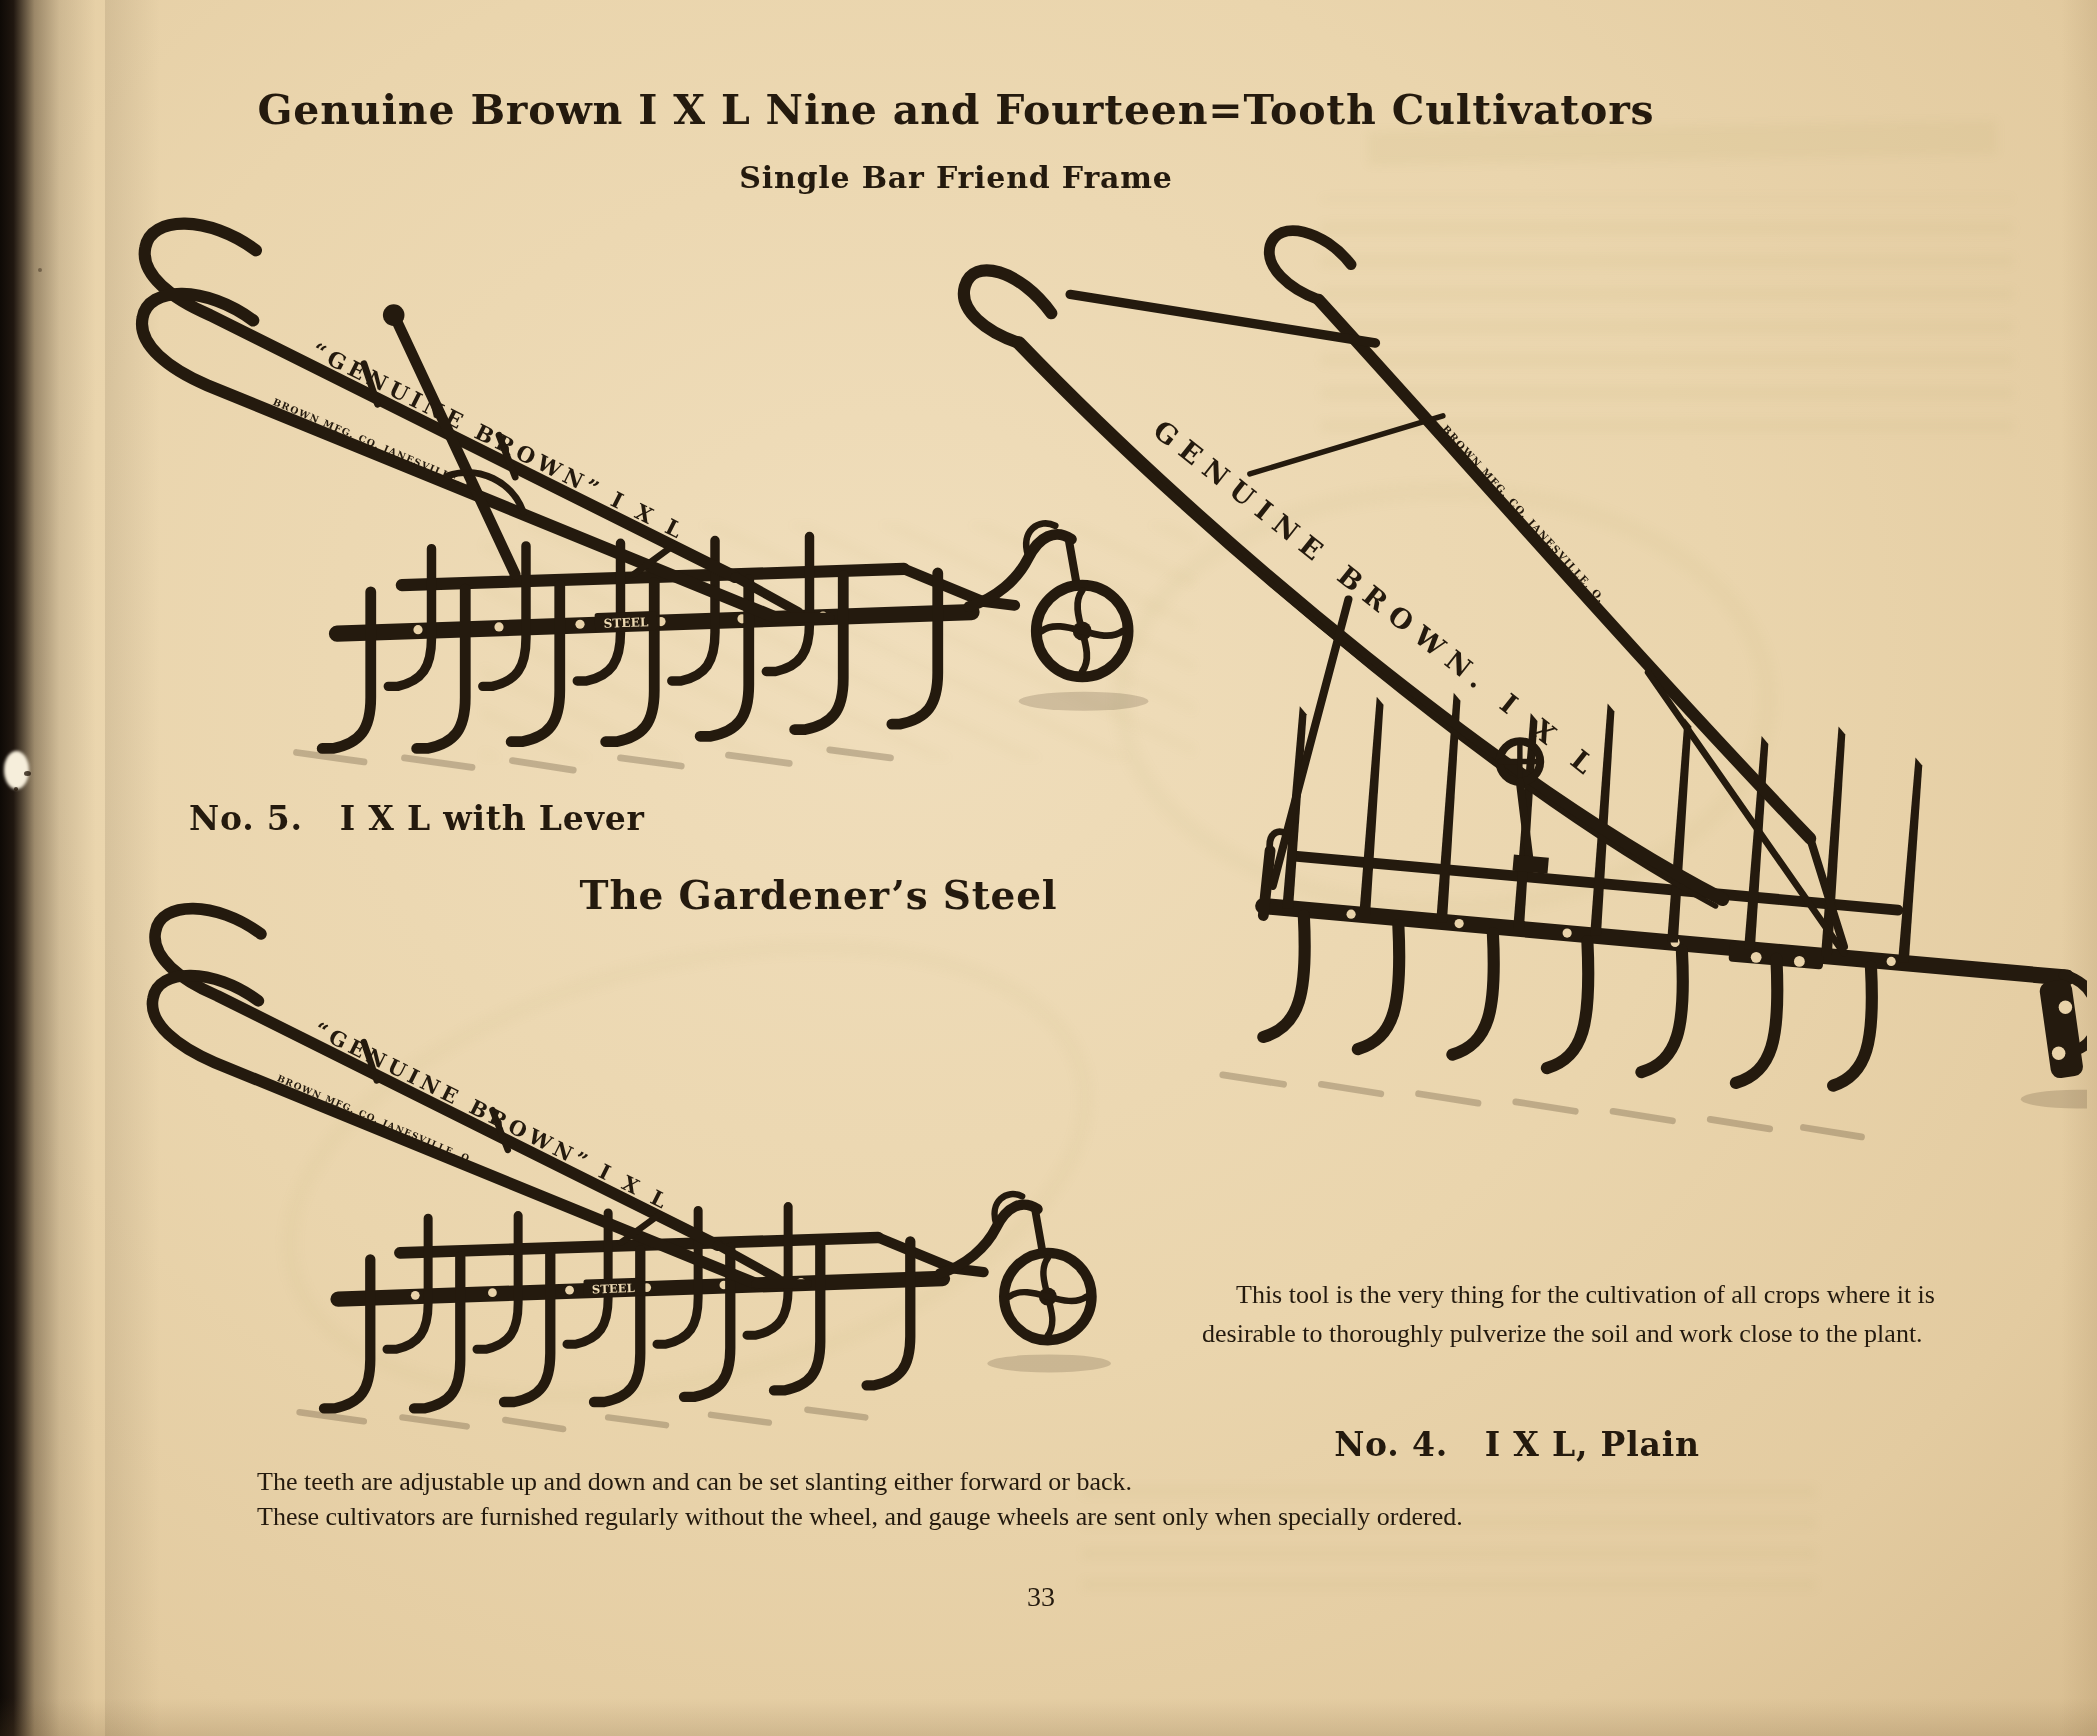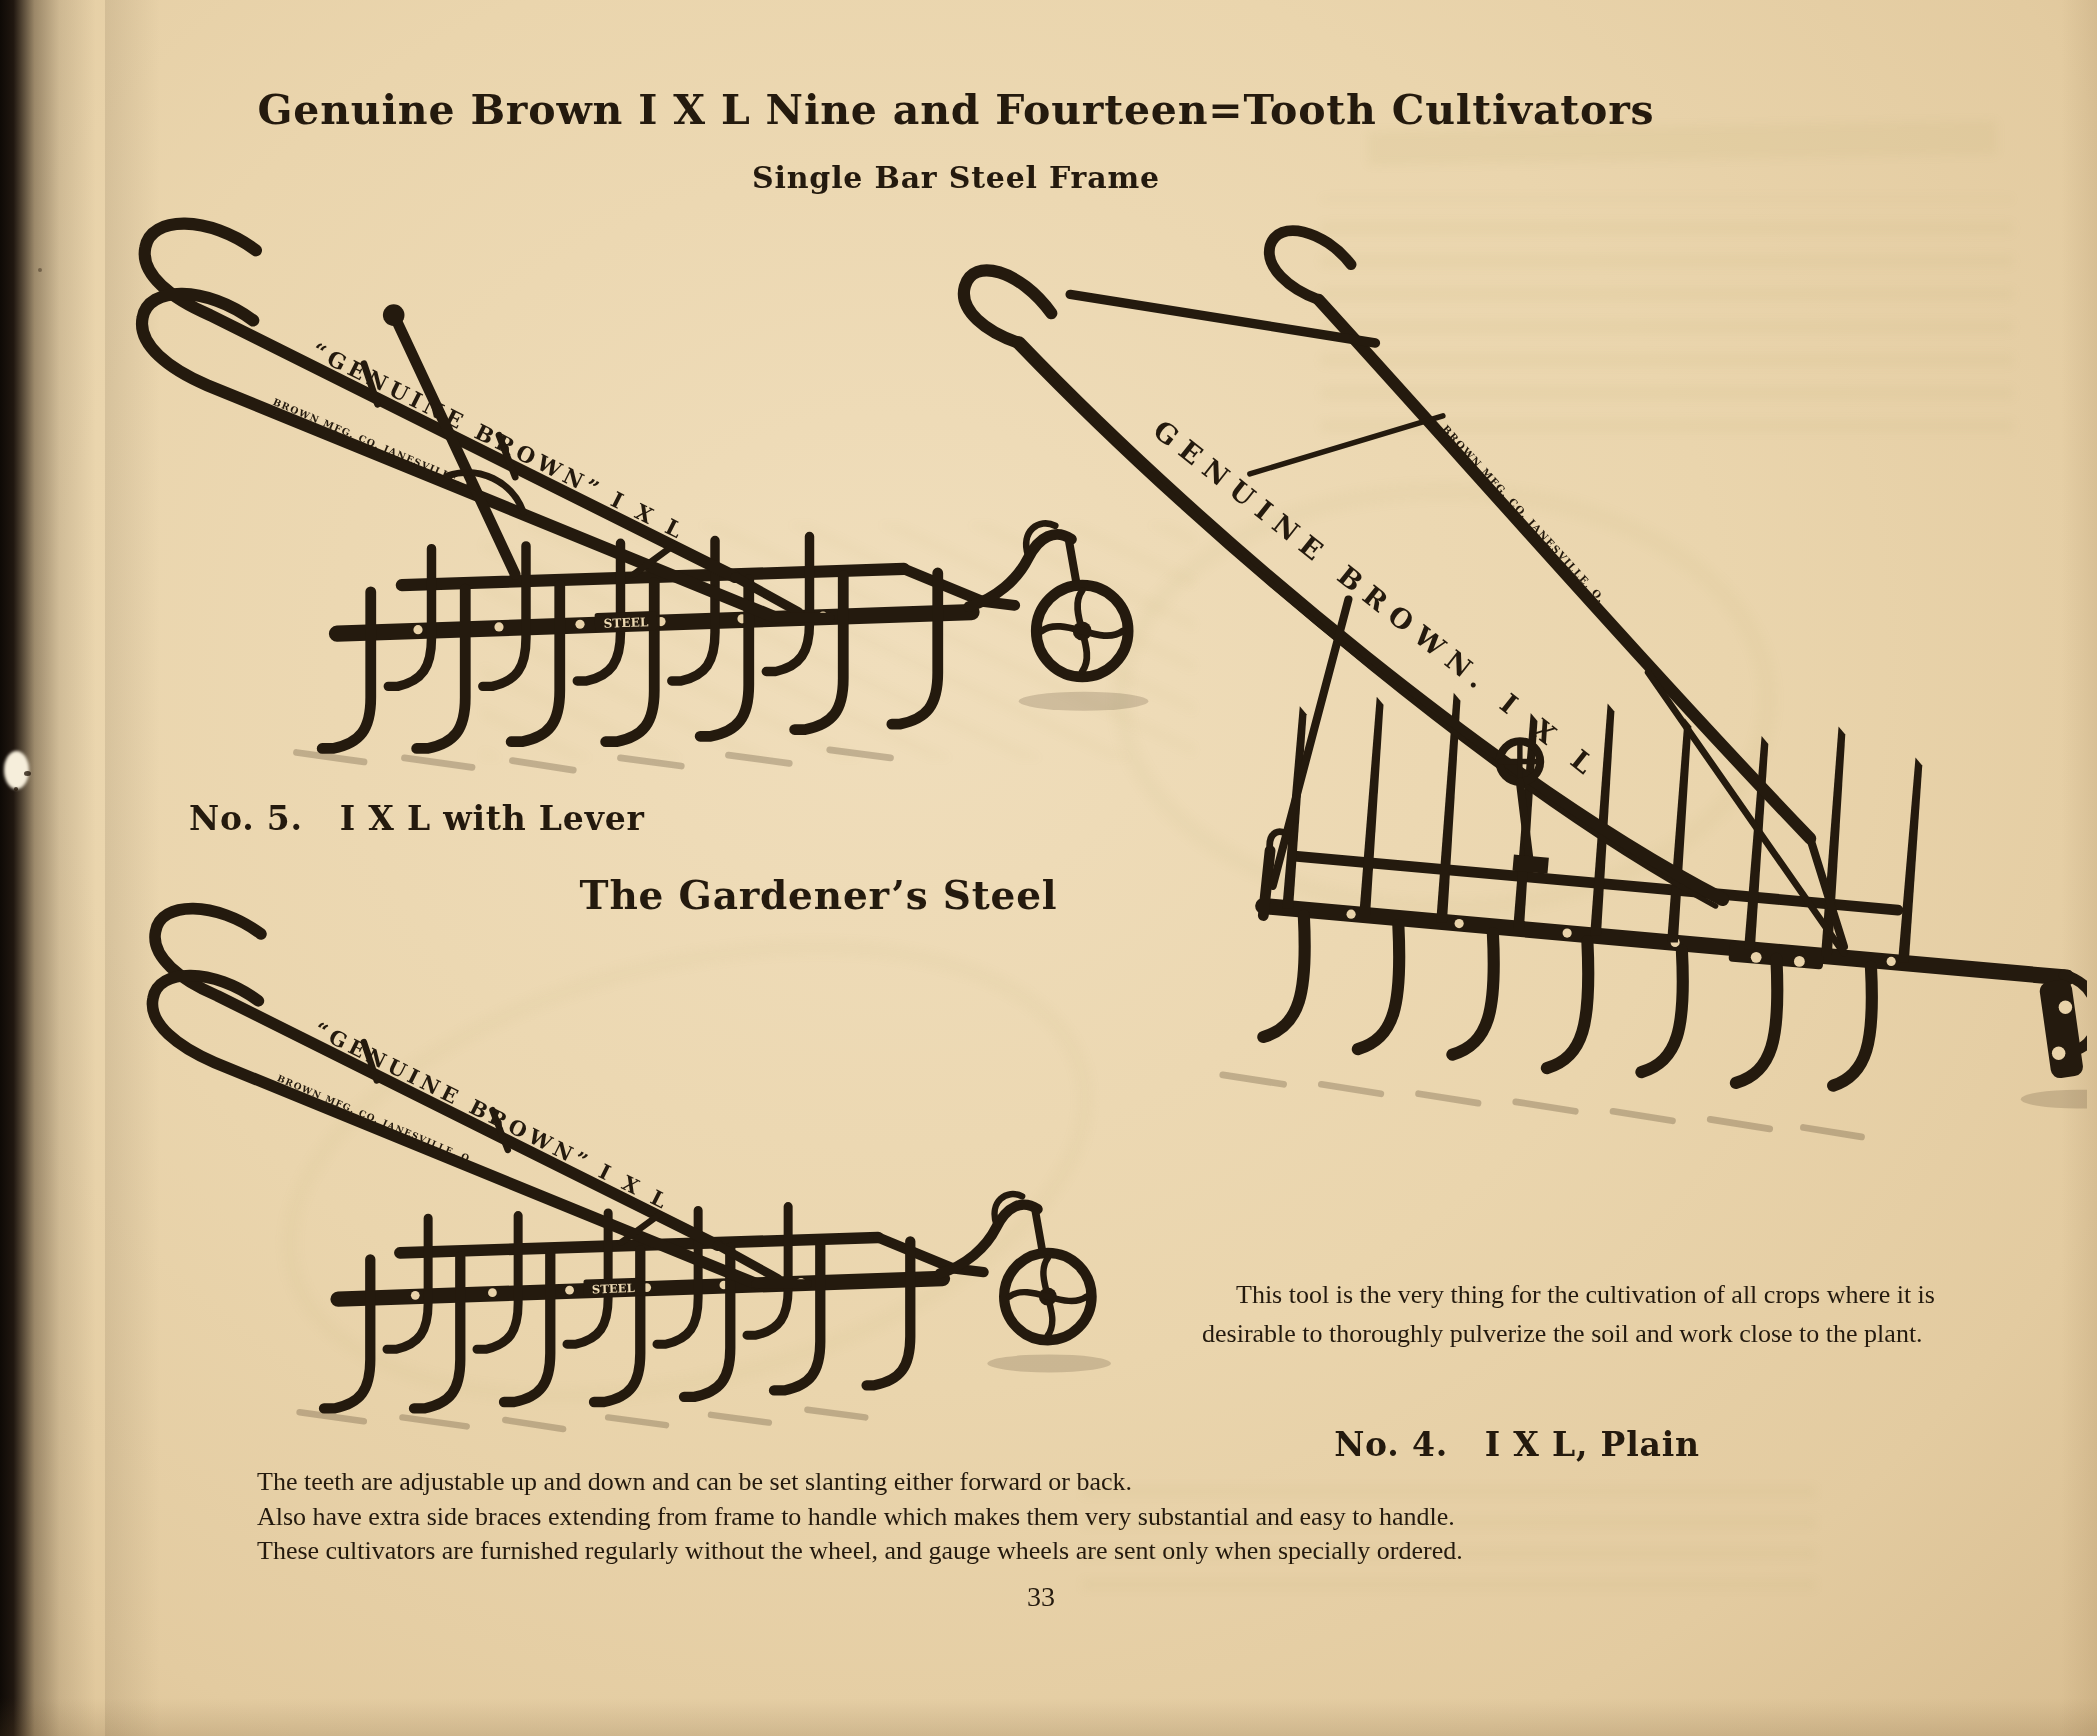--- a/index.html
+++ b/index.html
@@ -63,21 +63,21 @@
   <div class="spine"></div>
   <div class="crease"></div>
   <div class="edge-right"></div>
   <div class="edge-bottom"></div>
   <div class="flaw-light"></div>
   <div class="spot s1"></div>
   <div class="spot s2"></div>
   <div class="spot s3"></div>
 
   <div class="heading title">Genuine Brown I X L Nine and Fourteen=Tooth Cultivators</div>
-  <div class="heading subtitle">Single Bar Steel Frame</div>
+  <div class="heading subtitle">Single Bar Friend Frame</div>
 
   <div class="fig fig1">
     <svg viewBox="0 0 800 420">
       <g id="cultivator-small" stroke="#241a0e" fill="none" stroke-linecap="round" stroke-linejoin="round">
 
         <g stroke="rgba(60,45,25,.25)" stroke-width="5">
           <path d="M150,400 L200,407"></path>
             <path d="M230,404 L280,411"></path>
             <path d="M310,406 L355,413"></path>
           <path d="M390,404 L435,410"></path>
@@ -247,20 +247,19 @@
         <text x="367" y="152" font-size="7.5" letter-spacing="1" fill="#241a0e" stroke="none" font-weight="400" transform="rotate(47.6 367 152)">BROWN MFG. CO. JANESVILLE, O.</text>
       </g>
     </svg>
   </div>
 
   <div class="bodytext desc">This tool is the very thing for the cultivation of all crops where it is desirable to thoroughly pulverize the soil and work close to the plant.</div>
   <div class="heading cap-no4">No. 4.&nbsp;&nbsp; I X L, Plain</div>
 
   <div class="bodytext footer">
     <div>The teeth are adjustable up and down and can be set slanting either forward or back.</div>
-    <div>Also have extra side braces extending from frame to handle which makes them very substantial and easy to handle.</div>
     <div>These cultivators are furnished regularly without the wheel, and gauge wheels are sent only when specially ordered.</div>
   </div>
 
   <div class="pagenum">33</div>
 
 </div>
 
 
 </body></html>

